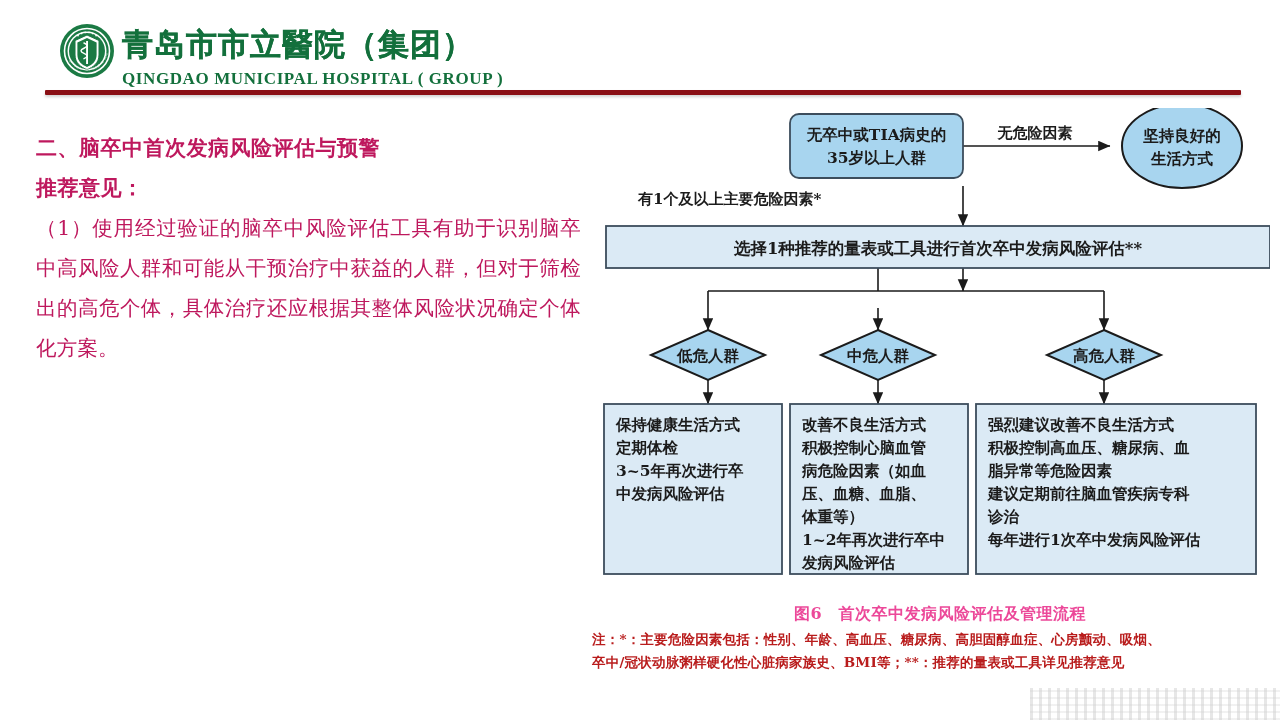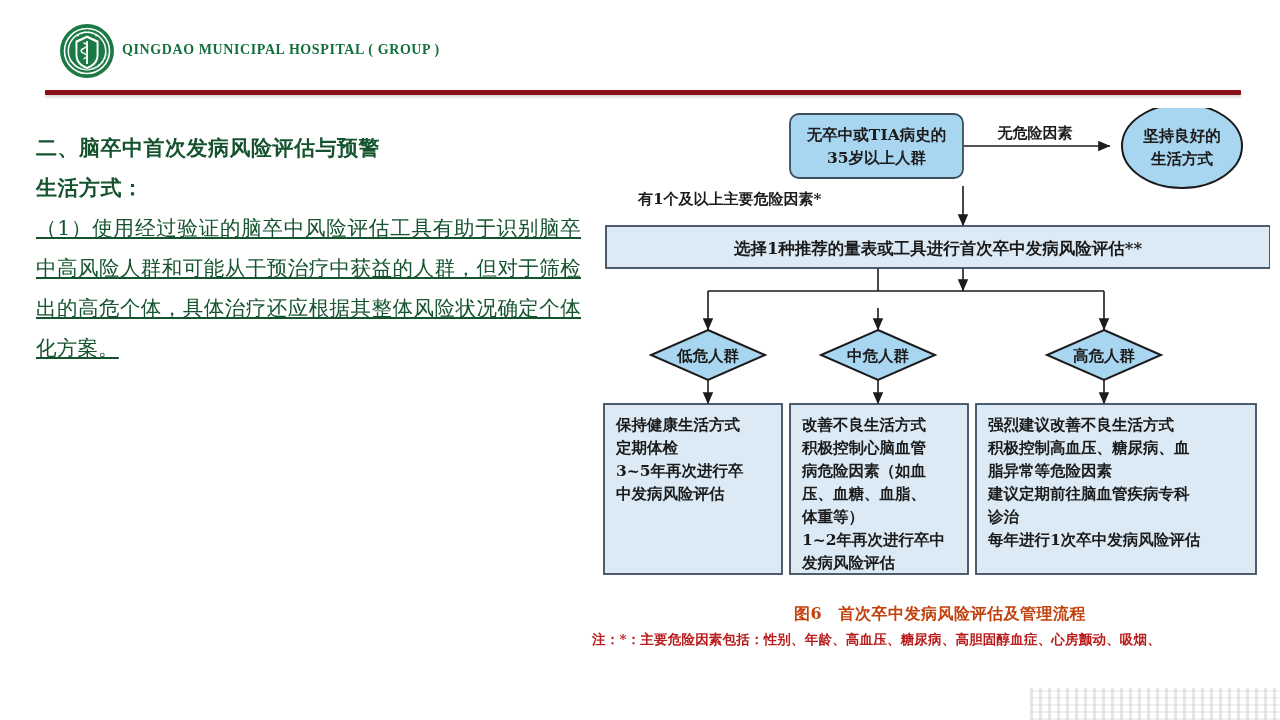--- a/index.html
+++ b/index.html
@@ -16,61 +16,61 @@
   .logo-emblem{position:absolute;left:58px;top:22px;width:58px;height:58px;}
   .logo-text{position:absolute;left:122px;top:26px;}
   .logo-cn{
     font-family:"DejaVu Serif","Liberation Serif",serif;
     font-size:31px;font-weight:bold;color:#13703c;
     letter-spacing:1px;line-height:36px;white-space:nowrap;
     -webkit-text-stroke:0.3px #13703c;
   }
   .logo-en{
     font-family:"Liberation Serif","DejaVu Serif",serif;
-    font-size:14px;font-weight:bold;color:#13703c;
-    letter-spacing:0.6px;white-space:nowrap;margin-top:16px;
+    font-size:17px;font-weight:bold;color:#13703c;
+    letter-spacing:0.6px;white-space:nowrap;margin-top:7px;
   }
   .header-rule{
     position:absolute;left:45px;top:90px;width:1196px;height:5px;
     background:#8a0f15;border-radius:1px;
     box-shadow:0 2px 3px rgba(0,0,0,0.18);
   }
 
   
   .body-text{
     position:absolute;left:36px;top:128px;width:545px;
     font-family:"DejaVu Serif","Liberation Serif",serif;
-    color:#14532d;
+    color:#be185d;
   }
   .head-line{
     font-size:21px;font-weight:bold;line-height:40px;
     letter-spacing:0.5px;white-space:nowrap;
   }
   .para{
     font-size:20.5px;line-height:40px;letter-spacing:0.2px;
-    text-align:justify;text-justify:inter-ideograph;text-decoration:underline;
+    text-align:justify;text-justify:inter-ideograph;
   }
 
   
   .chart{position:absolute;left:590px;top:108px;width:680px;height:500px;}
   .chart svg{display:block;}
   .fc-label{
     font-family:"DejaVu Serif","Liberation Serif",serif;
     font-weight:bold;fill:#1b1b1b;
   }
   .fc-body{
     font-family:"DejaVu Serif","Liberation Serif",serif;
     font-weight:bold;fill:#1b1b1b;
   }
 
   .caption{
     position:absolute;left:640px;top:604px;width:600px;
     text-align:center;
     font-family:"DejaVu Serif","Liberation Serif",serif;
-    font-size:16px;font-weight:bold;color:#c2410c;
+    font-size:16px;font-weight:bold;color:#ec4899;
     letter-spacing:0.5px;white-space:nowrap;
   }
   .note{
     position:absolute;left:592px;top:628px;width:675px;
     font-family:"DejaVu Serif","Liberation Serif",serif;
     font-size:13.5px;font-weight:bold;color:#b91c1c;
     line-height:23px;letter-spacing:0.2px;
   }
 
   
@@ -112,29 +112,30 @@
             <circle cx="38.1" cy="13.5" r="0.9"></circle>
         </g>
         <path id="emb-arc" d="M8.5 32 A21 21 0 0 0 49.5 32" fill="none"></path>
         <text font-size="3.2" fill="#ffffff" font-family="'Liberation Serif',serif" letter-spacing="0.5">
           <textPath href="#emb-arc" startOffset="12%">QINGDAO MUNICIPAL HOSPITAL</textPath>
         </text>
       </svg>
     </div>
 
     <div class="logo-text">
+      <div class="logo-cn">青岛市市立醫院（集团）</div>
       <div class="logo-en">QINGDAO MUNICIPAL HOSPITAL ( GROUP )</div>
     </div>
 
     <div class="header-rule"></div>
   </div>
 
   <div class="body-text">
     <div class="head-line">二、脑卒中首次发病风险评估与预警</div>
-    <div class="head-line">生活方式：</div>
+    <div class="head-line">推荐意见：</div>
     <div class="para">（1）使用经过验证的脑卒中风险评估工具有助于识别脑卒中高风险人群和可能从干预治疗中获益的人群，但对于筛检出的高危个体，具体治疗还应根据其整体风险状况确定个体化方案。</div>
   </div>
 
   <div class="chart">
     <svg width="680" height="490" viewBox="0 0 680 490">
       <defs>
         <marker id="arrow" markerWidth="9" markerHeight="9" refX="7.4" refY="3.3" orient="auto" markerUnits="strokeWidth">
           <path d="M0,0 L0,6.6 L7.6,3.3 z" fill="#1b1b1b"></path>
         </marker>
       </defs>
@@ -216,16 +217,17 @@
         <text class="fc-body" x="398" y="414" font-size="15.5">诊治</text>
         <text class="fc-body" x="398" y="437" font-size="15.5">每年进行1次卒中发病风险评估</text>
       </g>
     </svg>
   </div>
 
   <div class="caption">图6　首次卒中发病风险评估及管理流程</div>
 
   <div class="note">
     <div>注：*：主要危险因素包括：性别、年龄、高血压、糖尿病、高胆固醇血症、心房颤动、吸烟、</div>
+    <div>卒中/冠状动脉粥样硬化性心脏病家族史、BMI等；**：推荐的量表或工具详见推荐意见</div>
   </div>
 
   <div class="watermark"></div>
 </div>
 
 </body></html>

